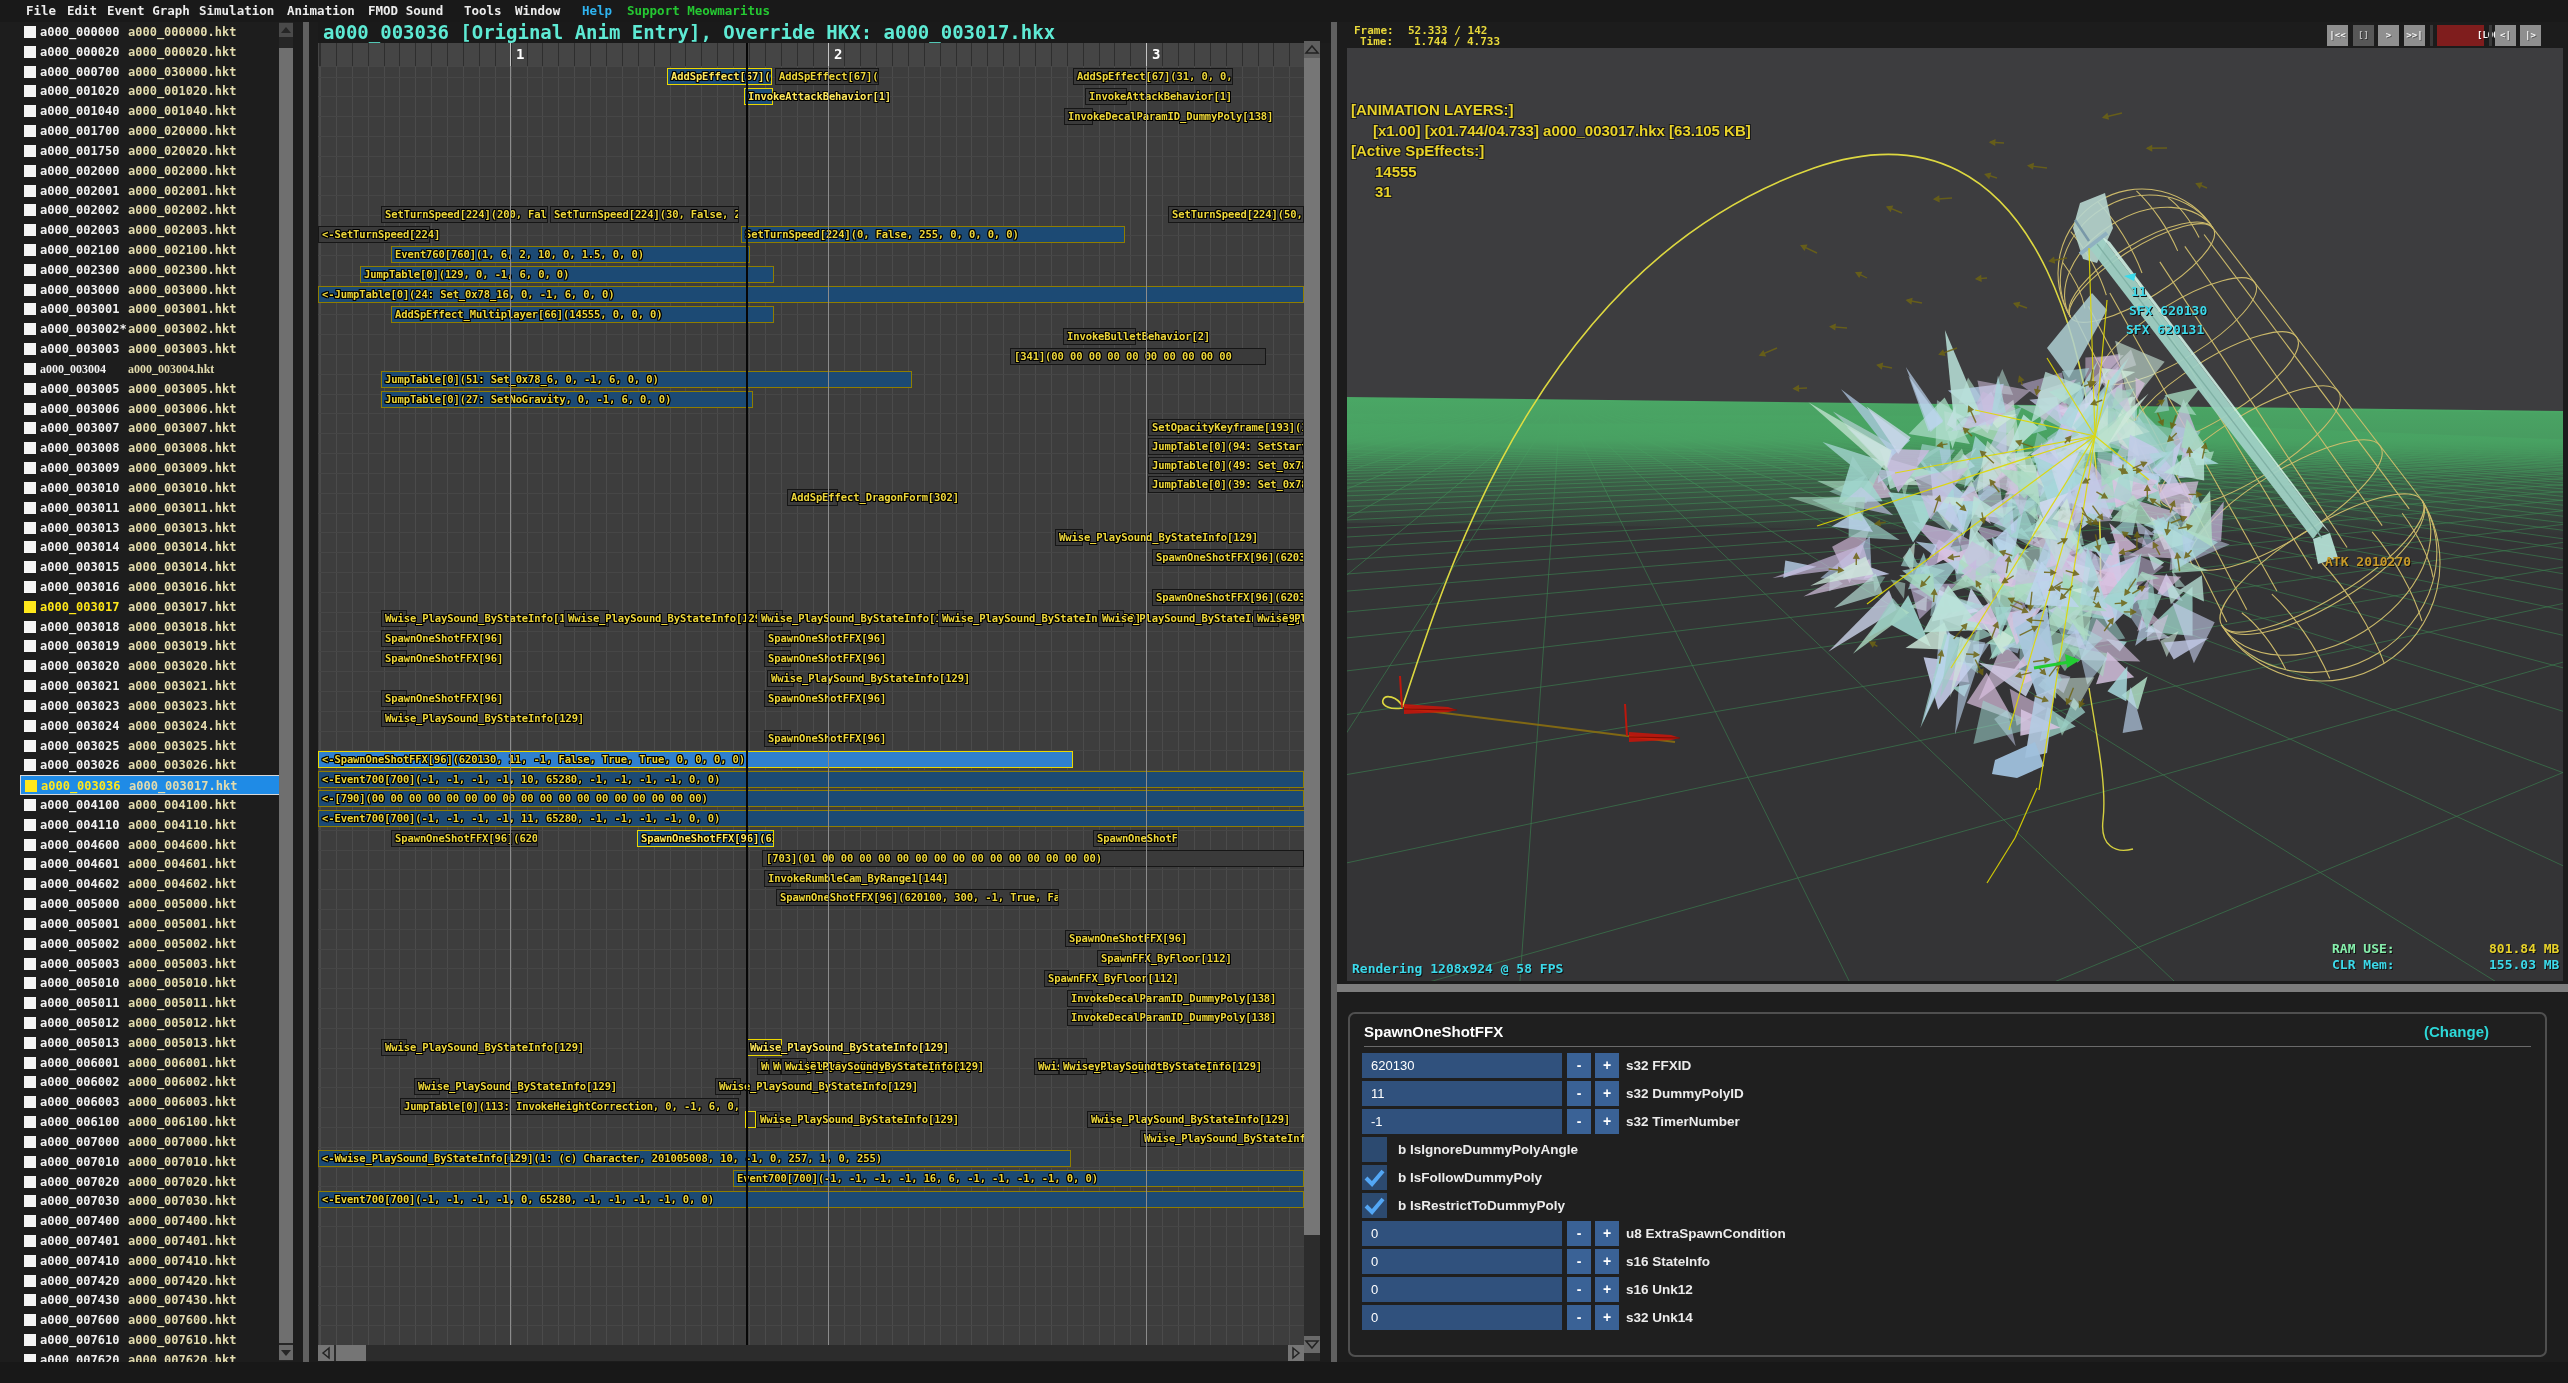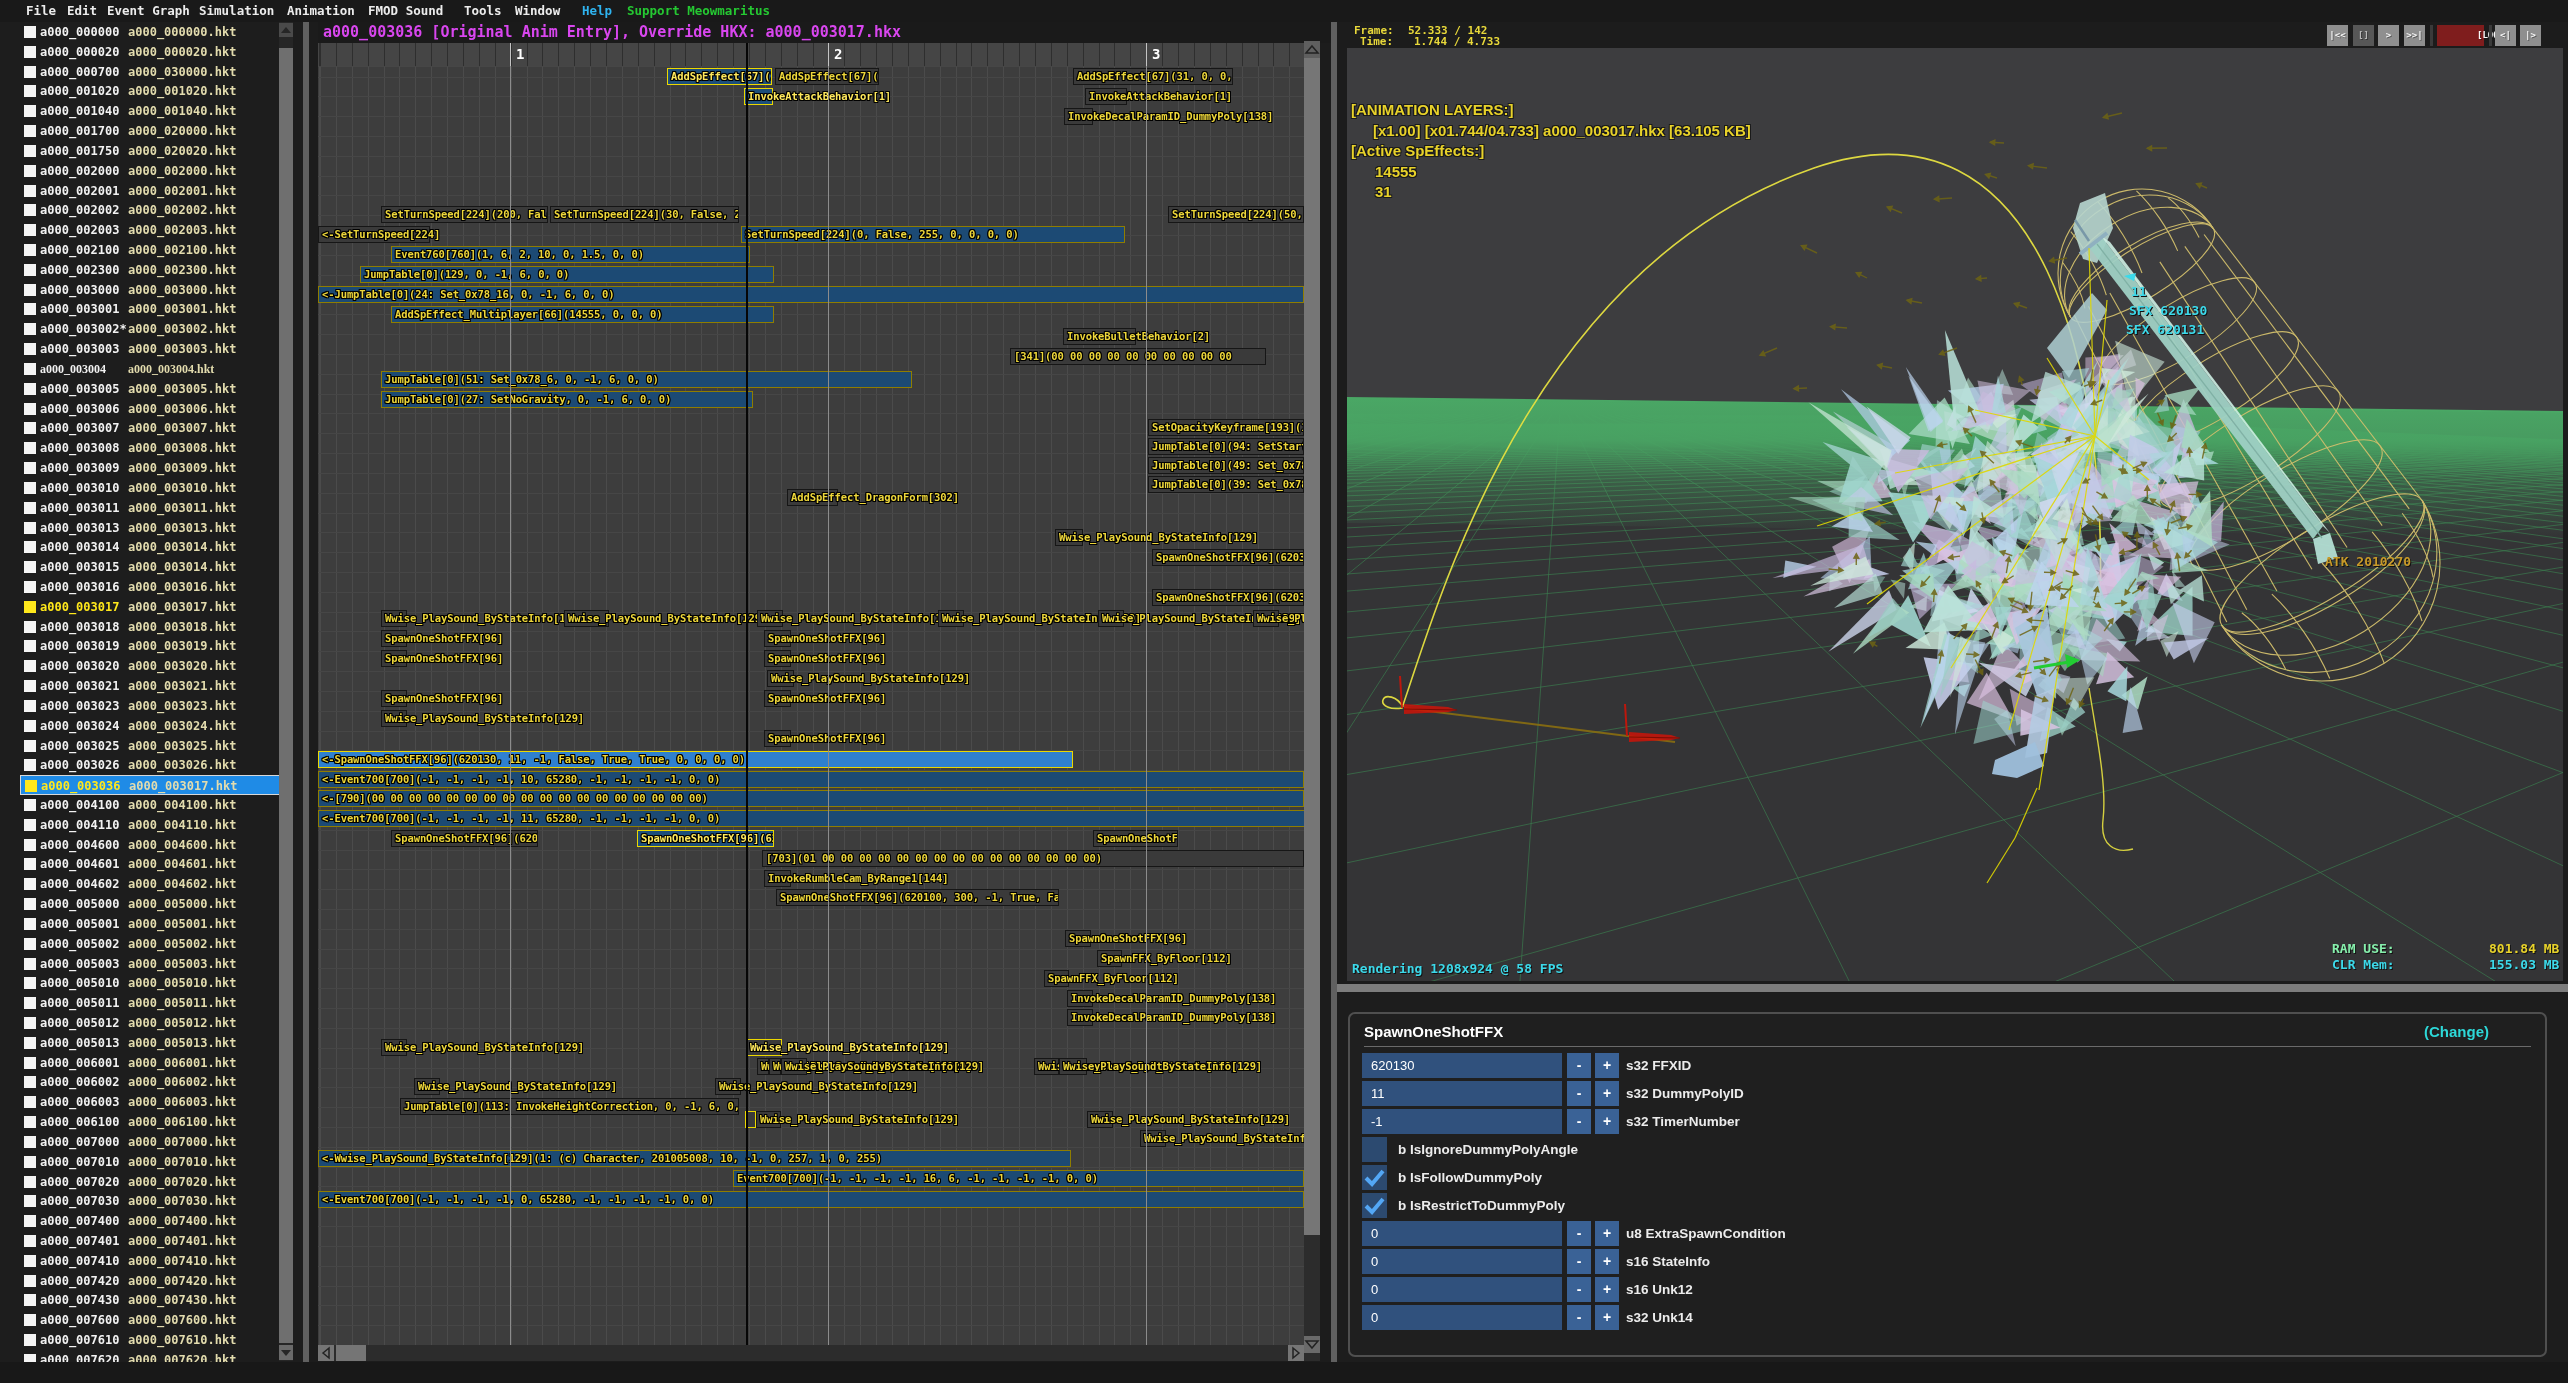--- a/index.html
+++ b/index.html
@@ -31,21 +31,21 @@
   .sb-btn { position:absolute; background:#4a4a4a; }
   .sb-btn svg { display:block; }
 
   
   .vsplit { position:absolute; width:6px; background:#606060; }
   .hsplit { position:absolute; height:8px; background:#7d7d7d; }
 
   
   #tl-header { left:318px; top:22px; width:1019px; height:21px; background:#1a1a1a; }
   #tl-title { position:absolute; left:5px; top:0; height:21px; line-height:21px;
-    font-size:15px; font-weight:bold; color:#d946ef; white-space:pre; }
+    font-size:19px; font-weight:bold; color:#5eead4; white-space:pre; }
   #ruler { left:318px; top:43px; width:986px; height:23px; background:#454545; overflow:hidden;
     background-image:repeating-linear-gradient(90deg, #2e2e2e 0 1px, transparent 1px 15.89px);
     background-position:2px 0; }
   .ruler-sec { position:absolute; top:0; width:1px; height:23px; background:#c4c4c4; }
   .ruler-num { position:absolute; top:0; height:23px; line-height:23px; font-size:14px;
     font-weight:bold; color:#ffffff; }
   #grid { left:318px; top:66px; width:986px; height:1279px; background:#3d3d3d; overflow:hidden;
     background-image:
       repeating-linear-gradient(0deg, #464646 0 1px, transparent 1px 19.82px),
       repeating-linear-gradient(90deg, #4b4b4b 0 1px, transparent 1px 15.89px);

